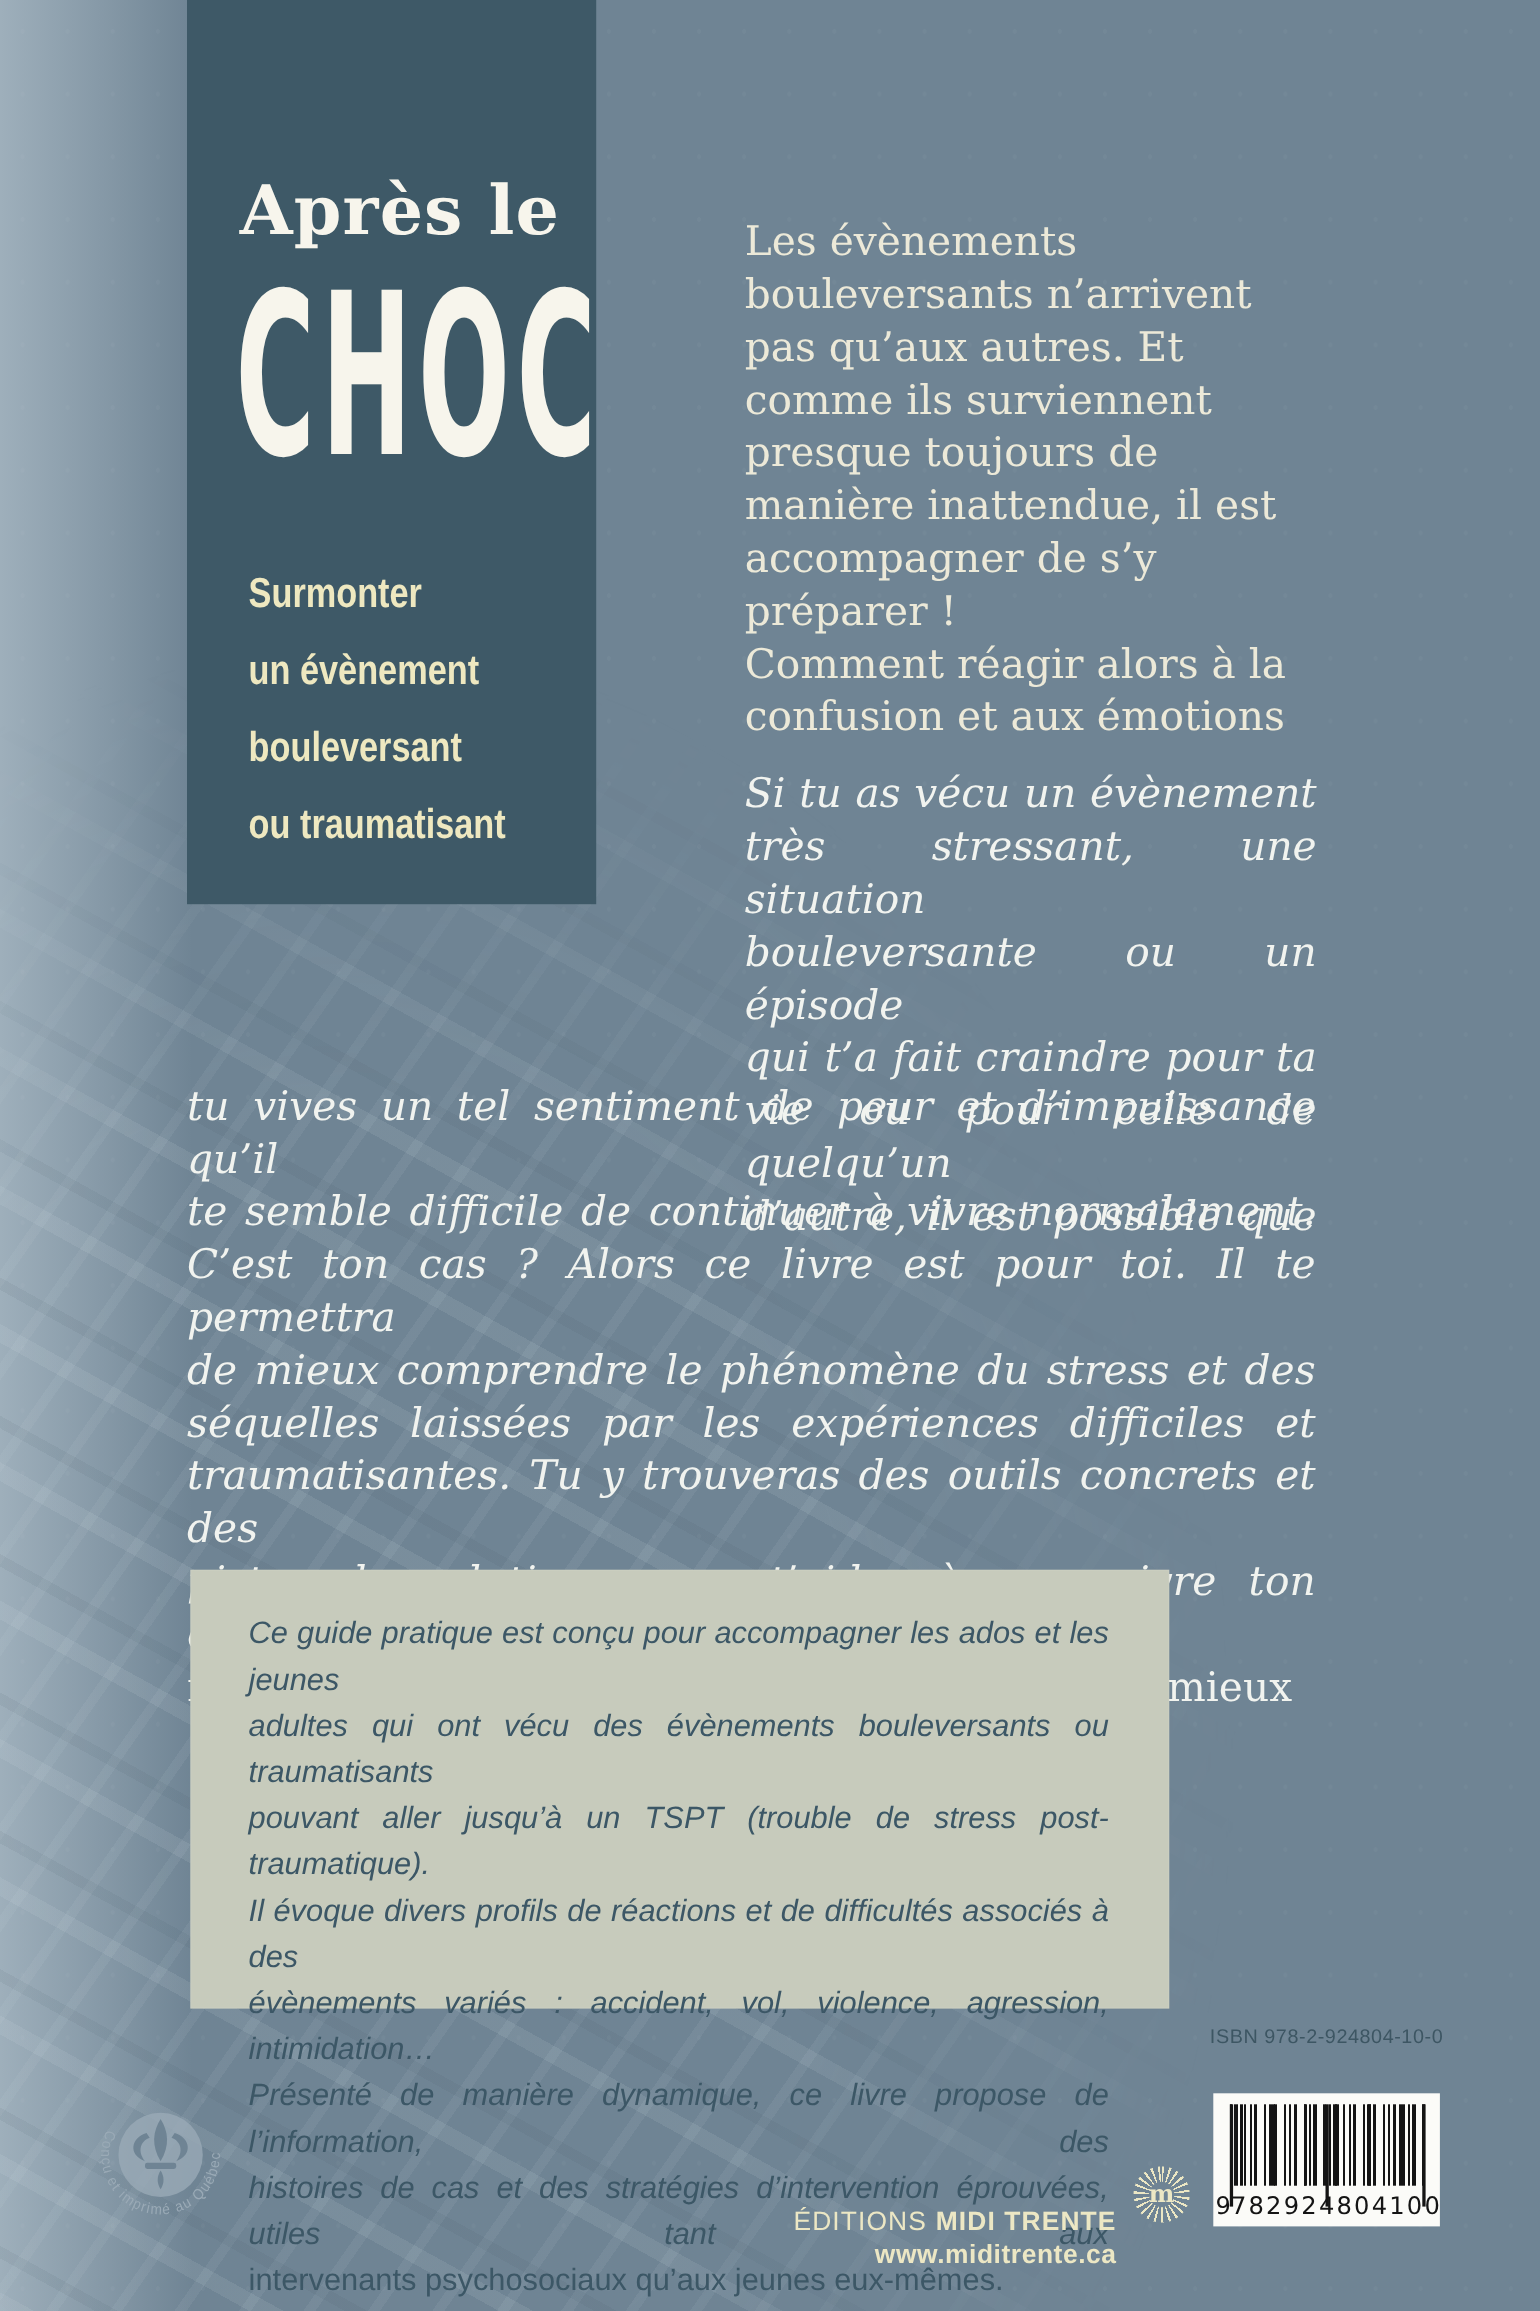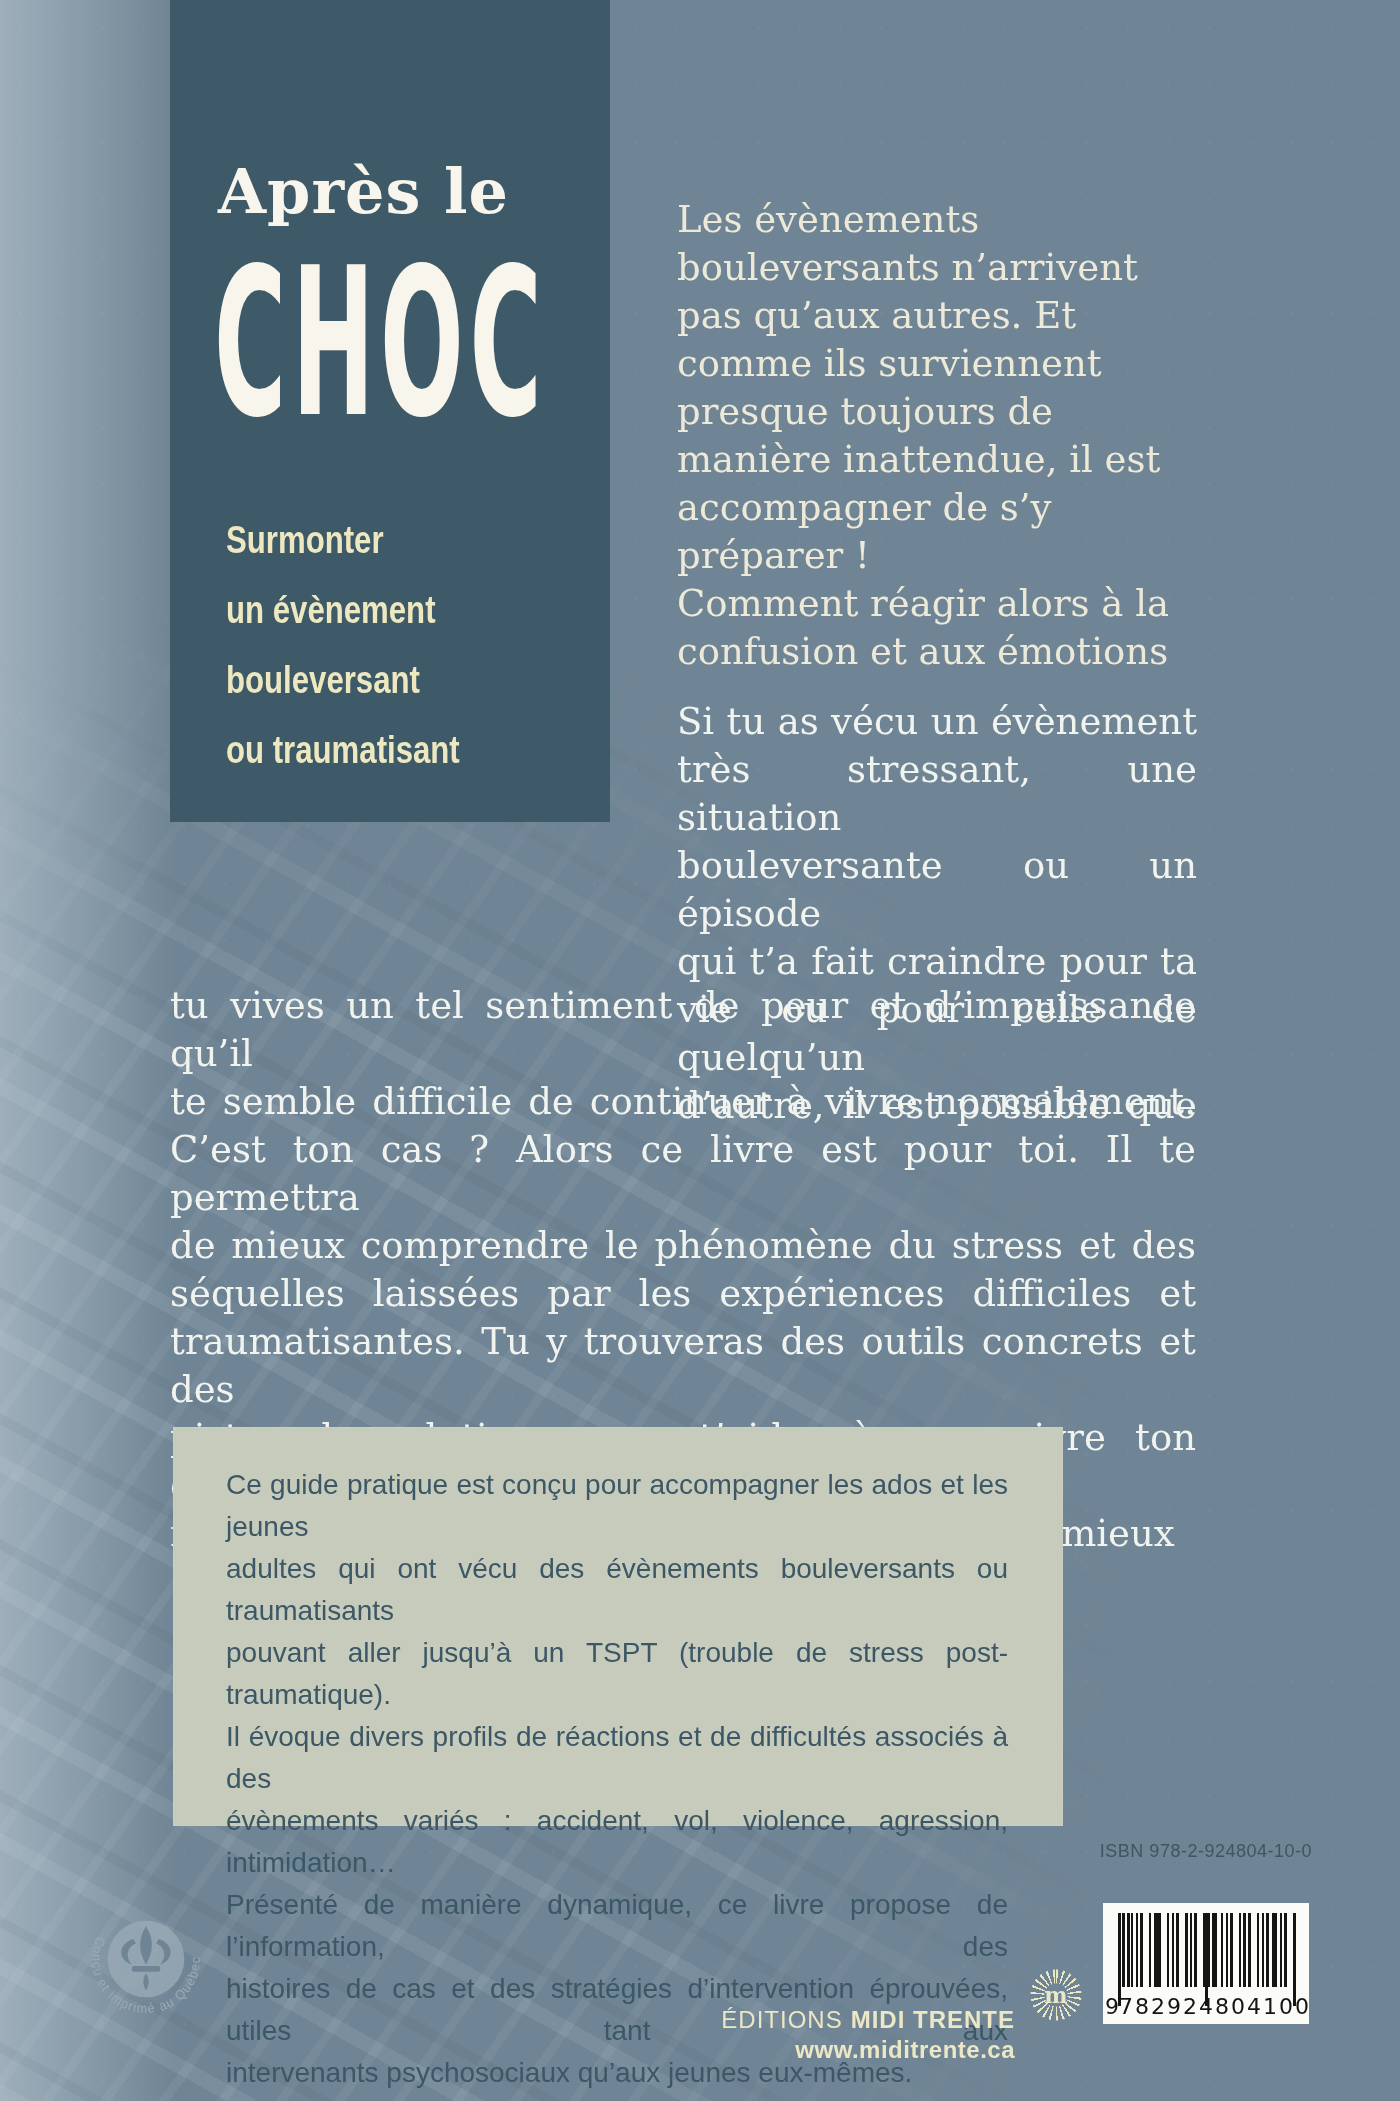--- a/index.html
+++ b/index.html
@@ -15,36 +15,36 @@
             mask-image:radial-gradient(ellipse 75% 62% at 22% 76%, #000 0 45%, transparent 78%);}
   .tex2{position:absolute;inset:0;pointer-events:none;opacity:.5;
     background-image:radial-gradient(rgba(255,255,255,.06) 1.5px, transparent 1.7px);
     background-size:41px 57px;}
 
   
   .spine{position:absolute;left:0;top:0;bottom:0;width:175px;
     background:linear-gradient(90deg, rgba(205,218,226,.50), rgba(205,218,226,.22) 58%, rgba(205,218,226,0));}
 
   
-  .panel{position:absolute;left:170px;top:0;width:440px;height:822px;background:var(--panel,#3E5967);}
+  .panel{position:absolute;left:170px;top:0;width:372px;height:822px;background:var(--panel,#3E5967);}
   .title-pre{position:absolute;left:48px;top:158px;font:600 62px/1.1 "DejaVu Serif",serif;
     color:var(--title,#F7F5EC);letter-spacing:1px;}
   .choc{position:absolute;left:44px;top:241px;font:800 205px/1 "DejaVu Sans",sans-serif;
     color:var(--title,#F7F5EC);letter-spacing:12px;transform:scale(.48,1);transform-origin:0 0;white-space:nowrap;}
   .subtitle{position:absolute;left:56px;top:505px;transform:scaleX(.82);transform-origin:0 0;white-space:nowrap;}
   .subtitle .sl{font:700 38px/70px "Liberation Sans",sans-serif;color:var(--subtitle,#EEE8C0);}
 
   
   .intro{position:absolute;left:677px;top:196px;width:525px;
     font:400 37px/48px "DejaVu Serif",serif;color:var(--intro,#ECE9D8);}
   .bodycol{position:absolute;left:677px;top:698px;width:520px;
     font:400 37px/48px "DejaVu Serif",serif;color:var(--body,#F1F3EF);}
   .bodyfull{position:absolute;left:170px;top:982px;width:1026px;
     font:400 37px/48px "DejaVu Serif",serif;color:var(--body,#F1F3EF);}
-  .jl{text-align:justify;text-align-last:justify;}
+  .jl{text-align:justify;text-align-last:justify;font-style:italic;}
   .ll{text-align:left;text-align-last:left;}
 
   
   .sagebox{position:absolute;left:173px;top:1427px;width:890px;height:399px;
     background:var(--box_bg,#C7CBBC);box-shadow:0 0 0 1px rgba(255,255,255,.08) inset;}
   .sagebox .inner{position:absolute;left:53px;right:55px;top:37px;
     font:400 28px/42px "Liberation Sans",sans-serif;color:var(--box_text,#3C5766);}
 
   
   .isbn{position:absolute;left:1098px;top:1841px;width:214px;text-align:right;

